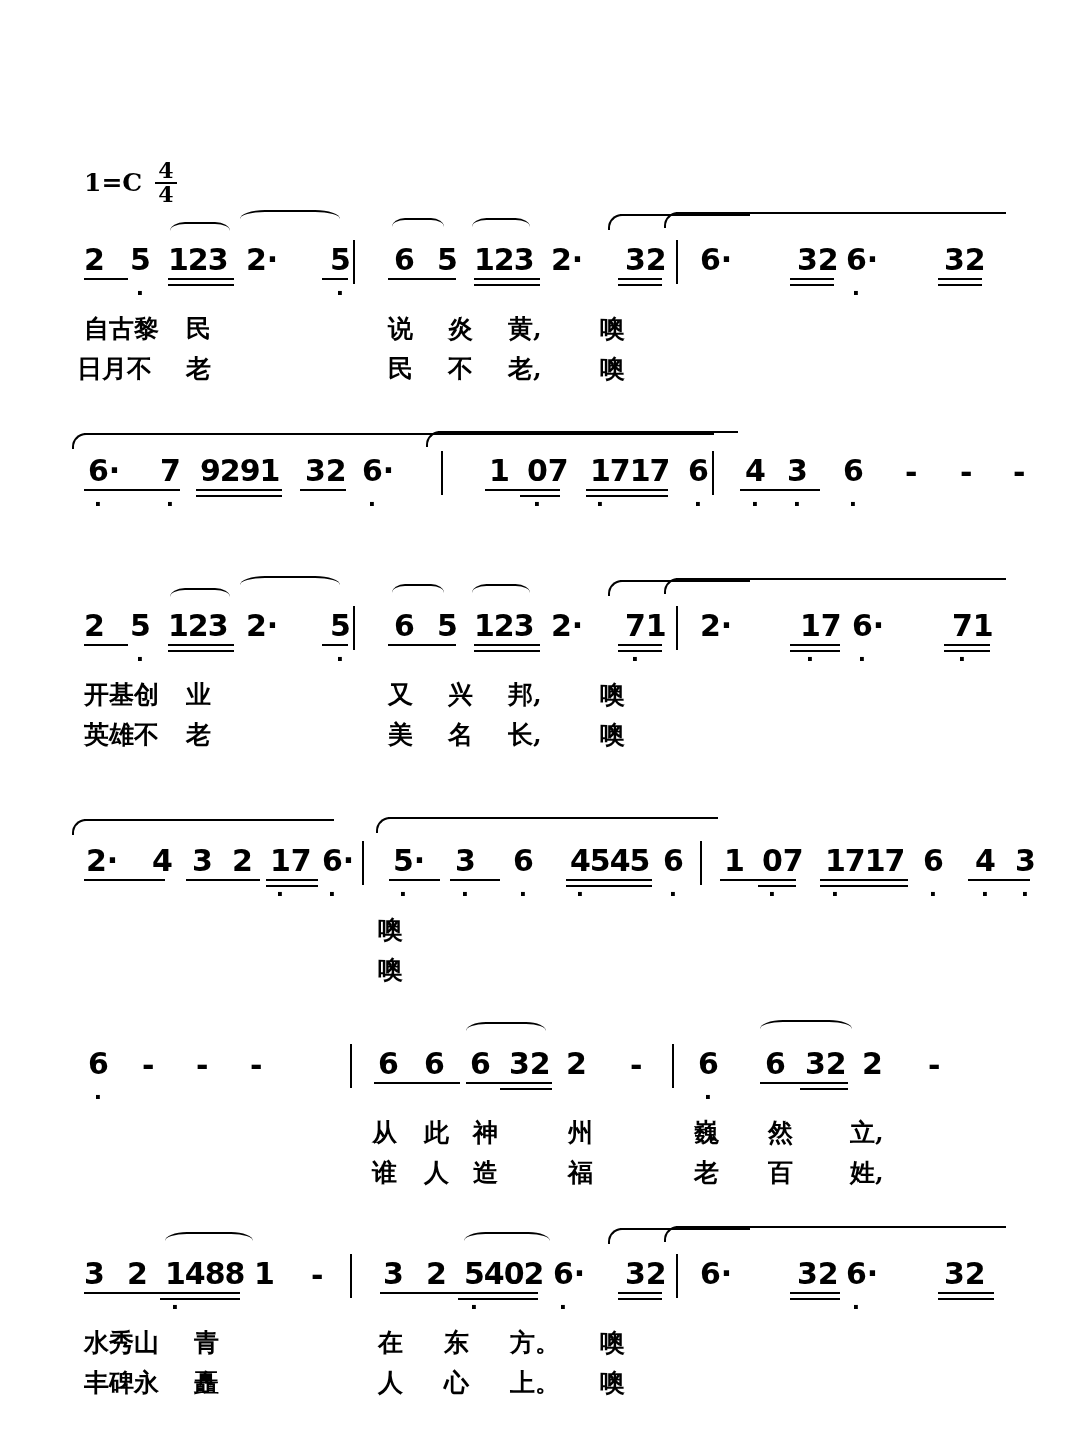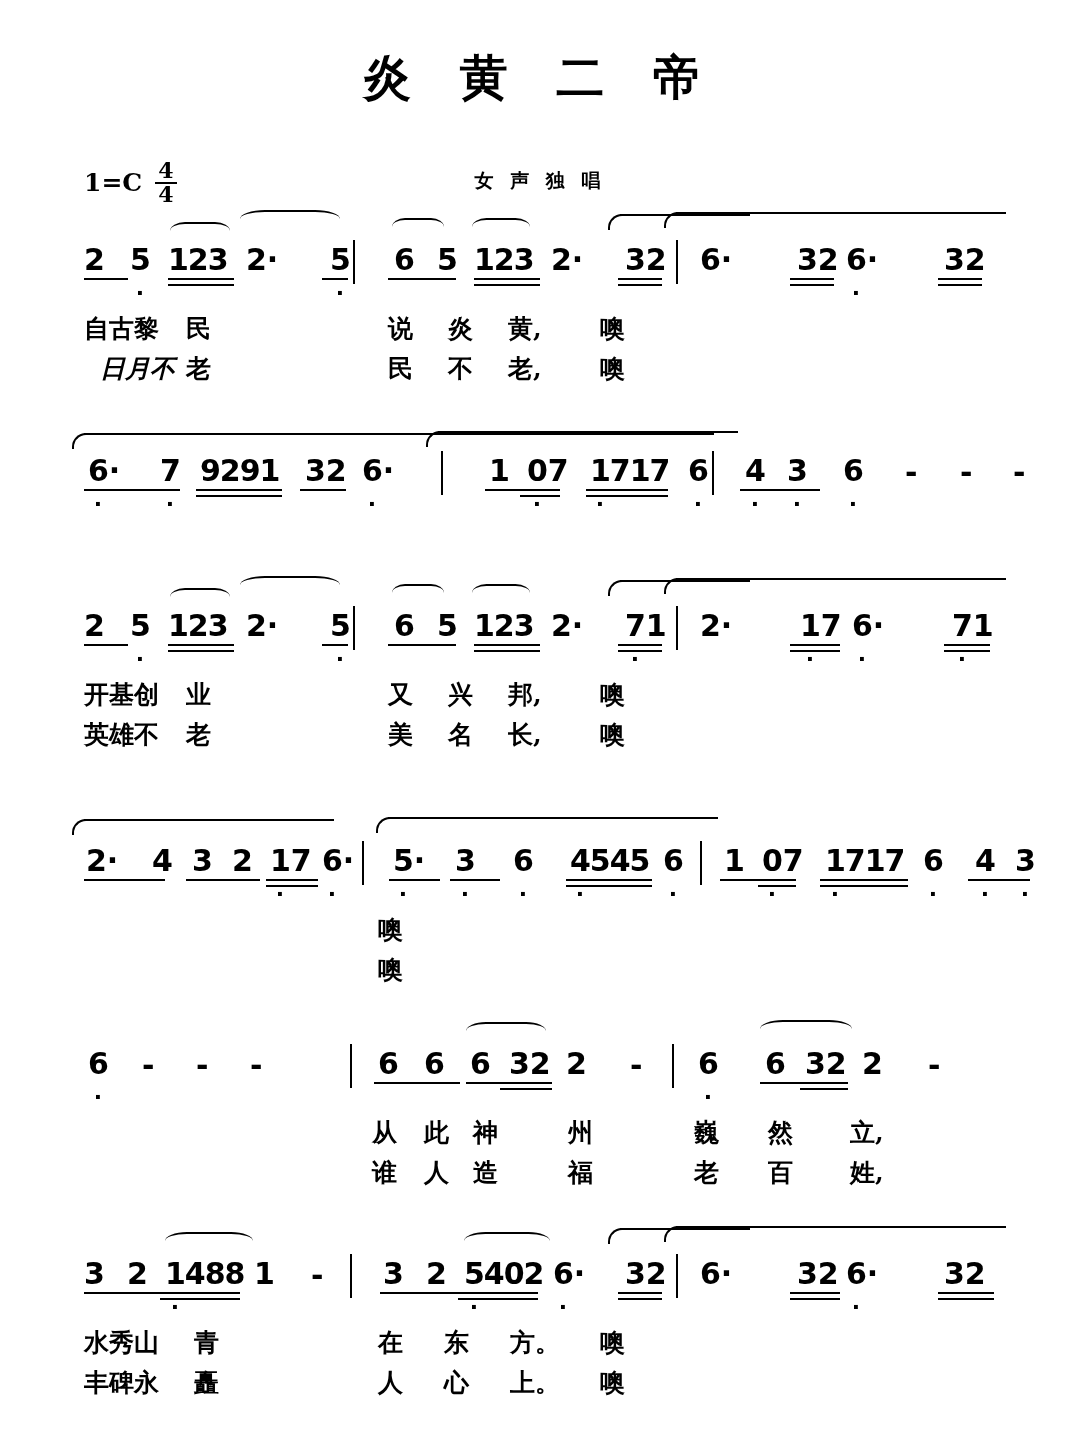--- a/index.html
+++ b/index.html
@@ -79,22 +79,20 @@
   .lyrics{position:relative;height:40px;
     font-family:"DejaVu Serif","Liberation Serif",serif;
     font-size:25px;font-weight:600;}
   .ly{position:absolute;white-space:nowrap;top:0;}
 </style>
 </head>
 <body>
 
 <div class="sheet">
 
-  <div class="title">炎 黄 二 帝</div>
-  <div class="voicing">女 声 独 唱</div>
 
 
   <div class="keysig">
     <span>1=C</span>
     <span class="frac">
       <span class="num">4</span>
       <span class="den">4</span>
     </span>
   </div>
 
@@ -144,21 +142,21 @@
         </div>
         <div class="lyrics">
           <span class="ly" style="left: 84px;">自古黎</span>
           <span class="ly" style="left: 186px;">民</span>
           <span class="ly" style="left: 388px;">说</span>
           <span class="ly" style="left: 448px;">炎</span>
           <span class="ly" style="left: 508px;">黄,</span>
           <span class="ly" style="left: 600px;">噢</span>
         </div>
         <div class="lyrics">
-          <span class="ly" style="left: 100px; font-style: italic;">日月不</span>
+          <span class="ly" style="left: 77px;">日月不</span>
           <span class="ly" style="left: 186px;">老</span>
           <span class="ly" style="left: 388px;">民</span>
           <span class="ly" style="left: 448px;">不</span>
           <span class="ly" style="left: 508px;">老,</span>
           <span class="ly" style="left: 600px;">噢</span>
         </div>
       </div>
       <div class="system" style="top: 455px;">
         <div class="staff">
           <div class="hook" style="left: 84px; width: 630px; top: -22px;"></div>

